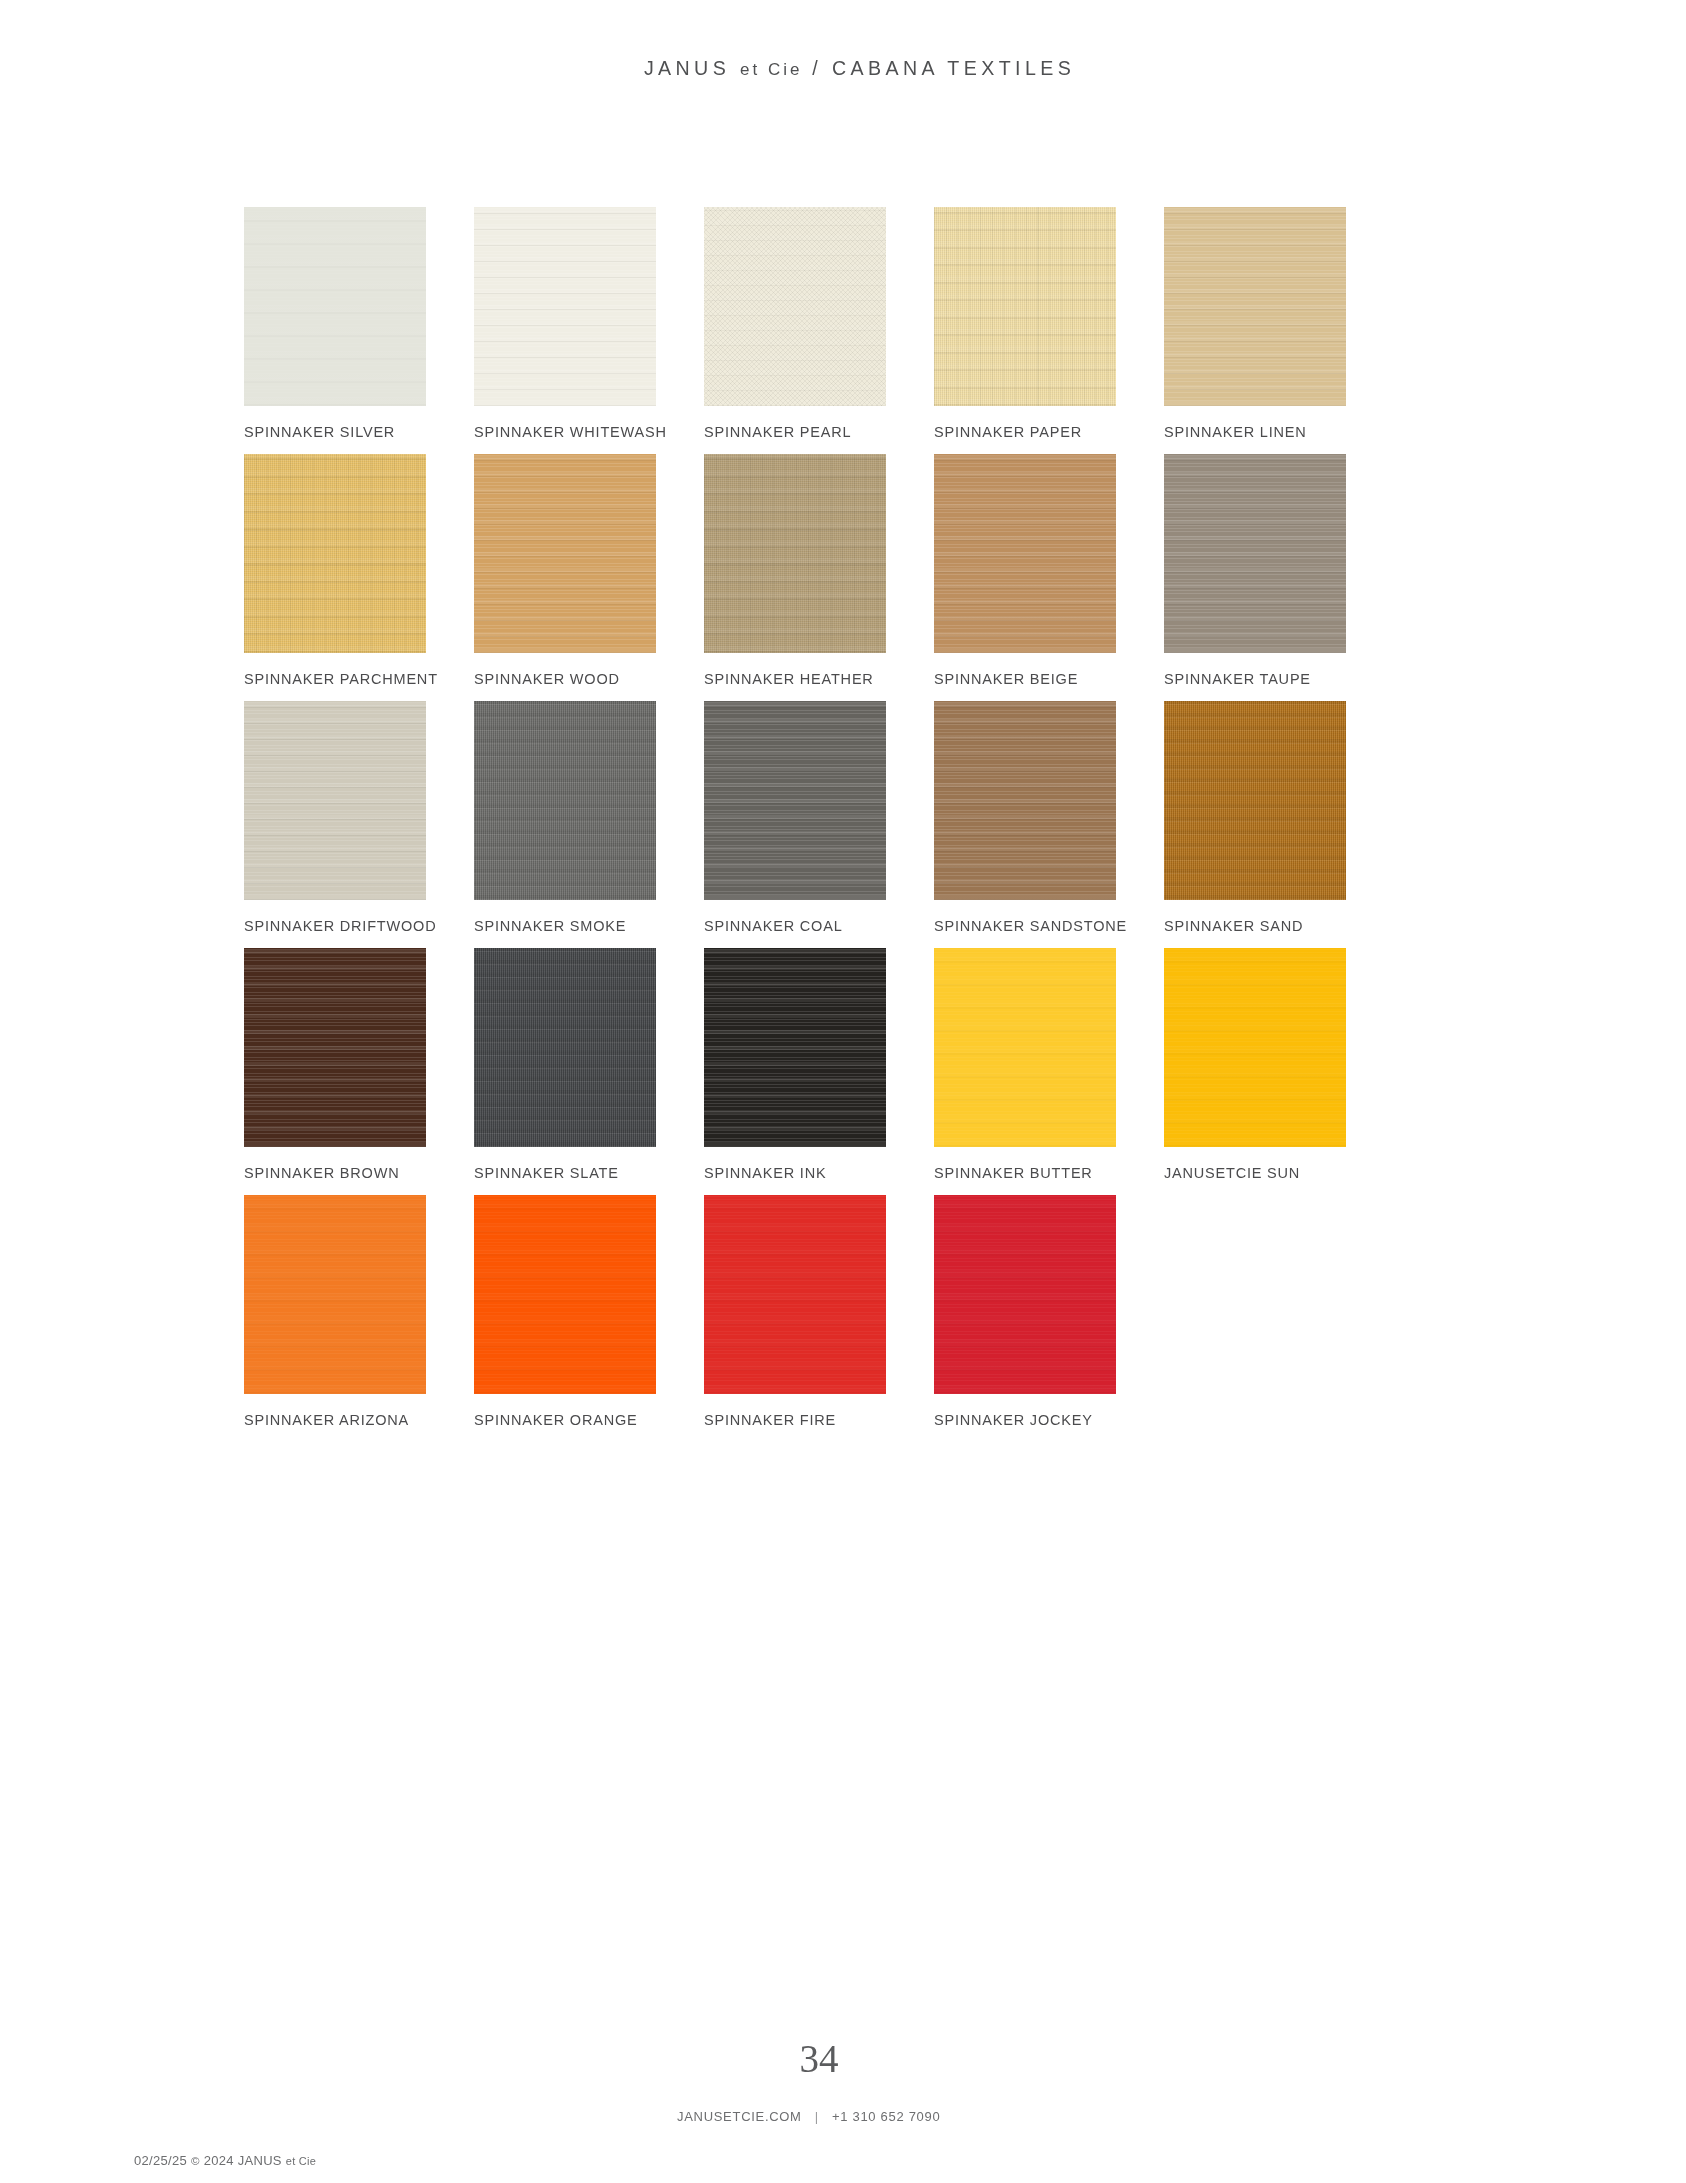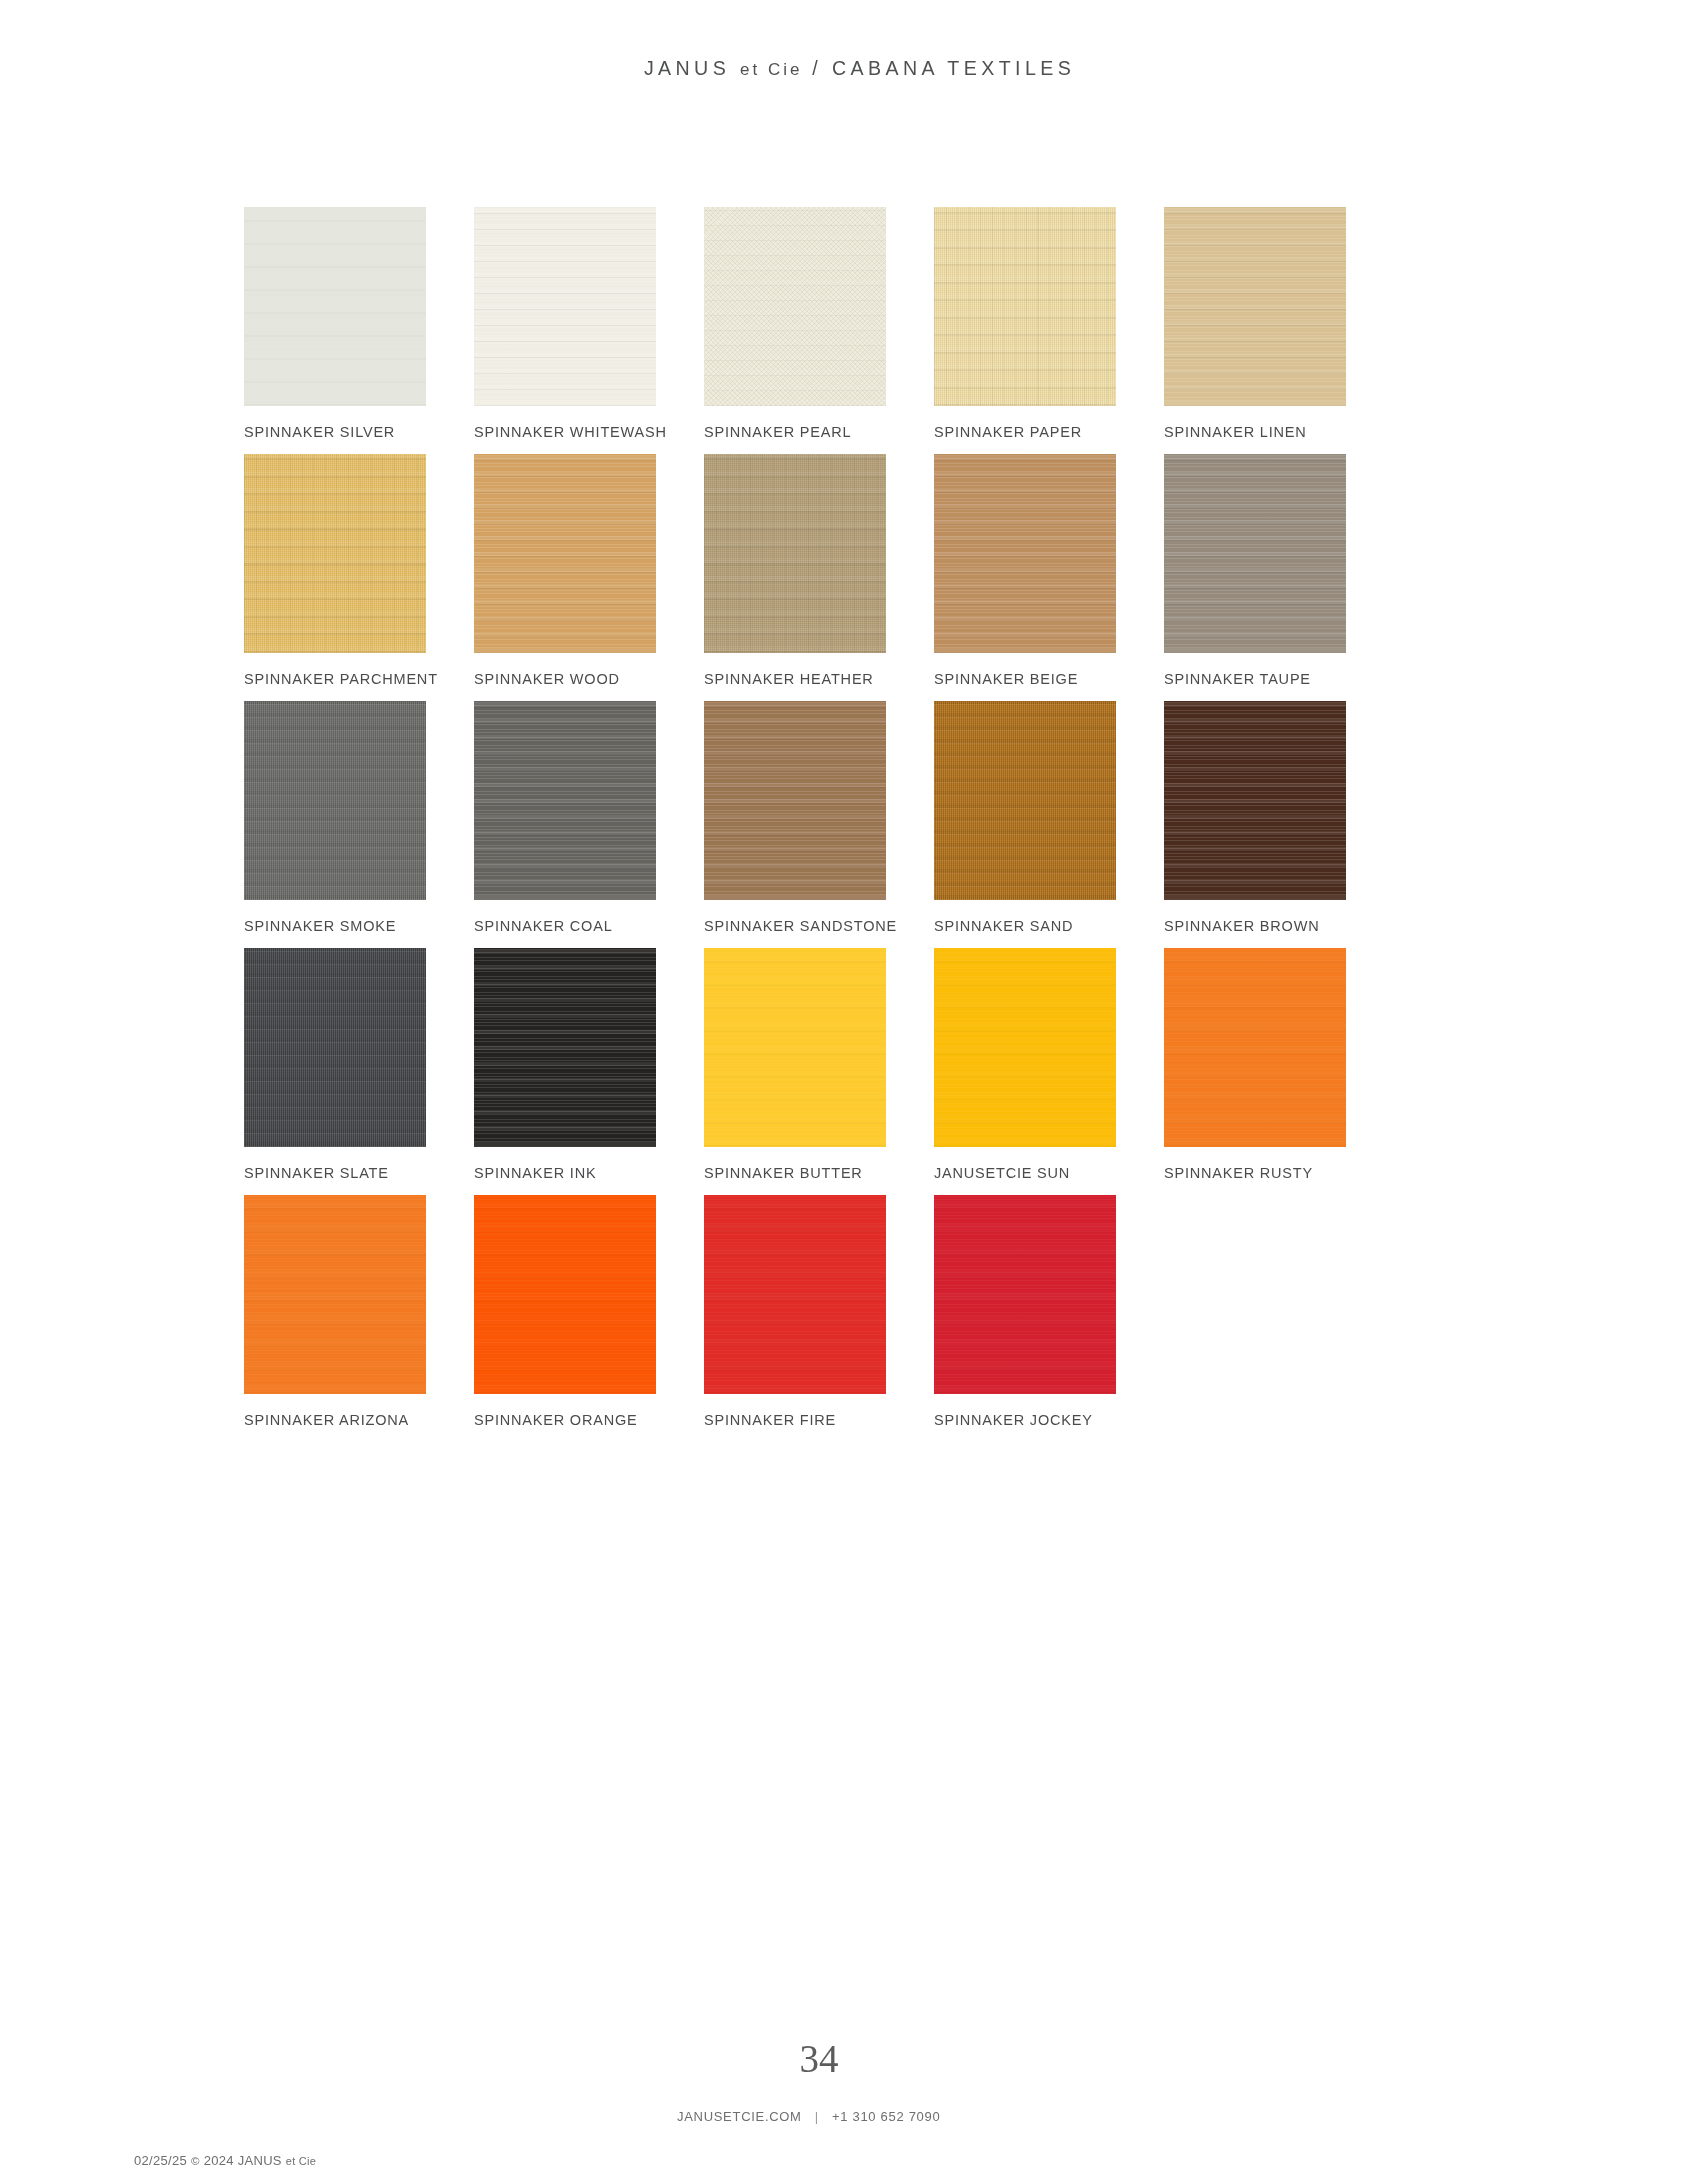--- a/index.html
+++ b/index.html
@@ -275,20 +275,24 @@
   <div class="swatch-cell">
     <div class="swatch-chip tex-grain" style="background-color: rgb(189, 143, 95);"></div>
     <div class="swatch-label">SPINNAKER BEIGE</div>
   </div>
   <div class="swatch-cell">
     <div class="swatch-chip tex-grain" style="background-color: rgb(149, 138, 124);"></div>
     <div class="swatch-label">SPINNAKER TAUPE</div>
   </div>
 
   <div class="swatch-cell">
+    <div class="swatch-chip tex-grain" style="background-color: rgb(207, 202, 187);"></div>
+    <div class="swatch-label">SPINNAKER DRIFTWOOD</div>
+  </div>
+  <div class="swatch-cell">
     <div class="swatch-chip tex-coarse" style="background-color: rgb(110, 110, 107);"></div>
     <div class="swatch-label">SPINNAKER SMOKE</div>
   </div>
   <div class="swatch-cell">
     <div class="swatch-chip tex-grain" style="background-color: rgb(101, 99, 94);"></div>
     <div class="swatch-label">SPINNAKER COAL</div>
   </div>
   <div class="swatch-cell">
     <div class="swatch-chip tex-grain" style="background-color: rgb(154, 117, 82);"></div>
     <div class="swatch-label">SPINNAKER SANDSTONE</div>
@@ -312,24 +316,20 @@
   </div>
   <div class="swatch-cell">
     <div class="swatch-chip tex-flat" style="background-color: rgb(253, 203, 45);"></div>
     <div class="swatch-label">SPINNAKER BUTTER</div>
   </div>
   <div class="swatch-cell">
     <div class="swatch-chip tex-flat" style="background-color: rgb(251, 189, 8);"></div>
     <div class="swatch-label">JANUSETCIE SUN</div>
   </div>
 
-  <div class="swatch-cell">
-    <div class="swatch-chip tex-flat" style="background-color: rgb(244, 123, 32);"></div>
-    <div class="swatch-label">SPINNAKER RUSTY</div>
-  </div>
   <div class="swatch-cell">
     <div class="swatch-chip tex-flat" style="background-color: rgb(243, 122, 35);"></div>
     <div class="swatch-label">SPINNAKER ARIZONA</div>
   </div>
   <div class="swatch-cell">
     <div class="swatch-chip tex-flat" style="background-color: rgb(251, 86, 3);"></div>
     <div class="swatch-label">SPINNAKER ORANGE</div>
   </div>
   <div class="swatch-cell">
     <div class="swatch-chip tex-flat" style="background-color: rgb(224, 43, 38);"></div>

